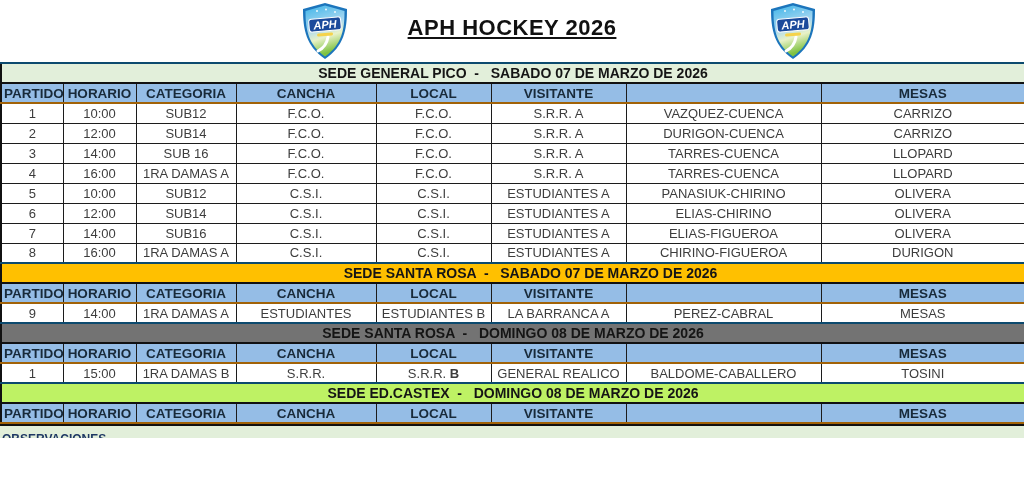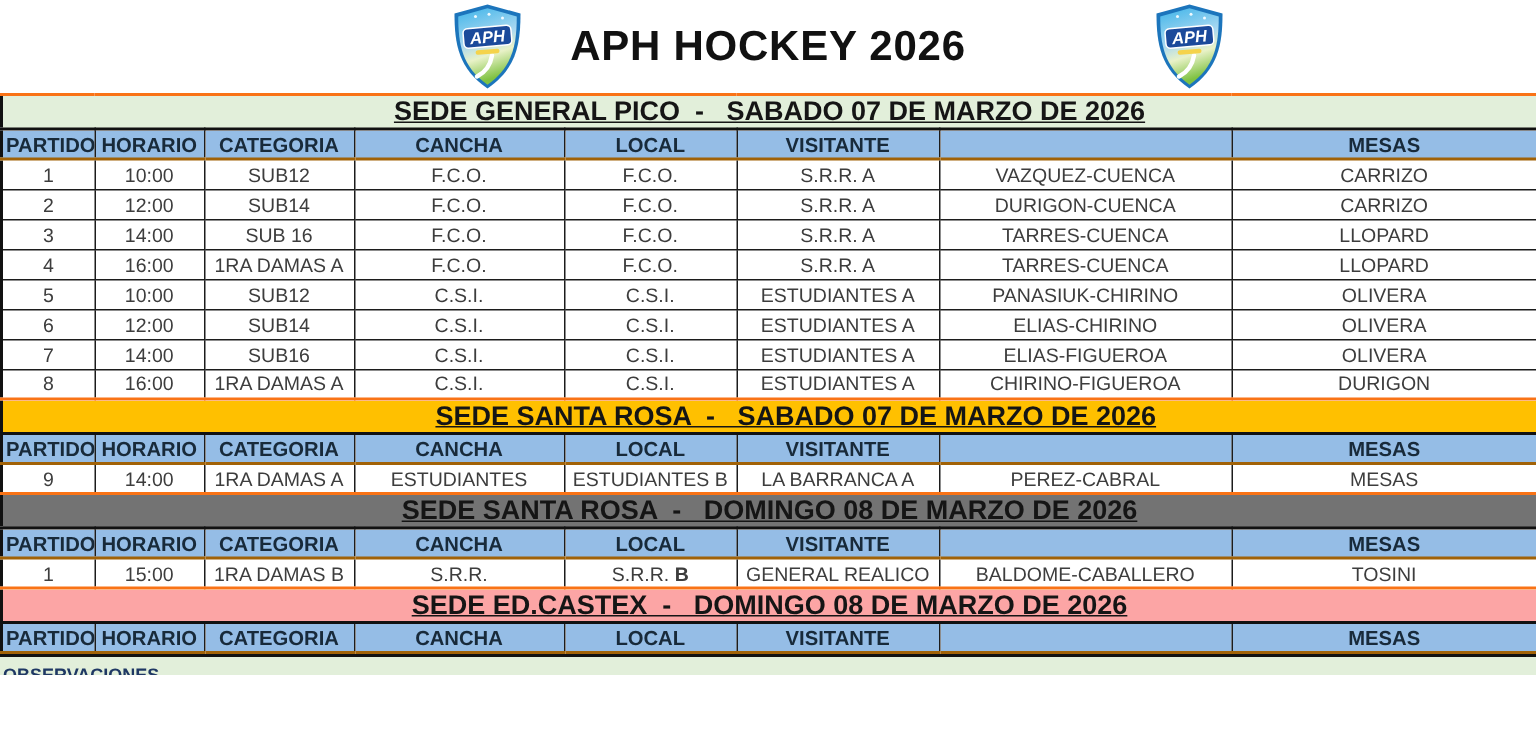--- a/index.html
+++ b/index.html
@@ -3,34 +3,34 @@
 <meta charset="utf-8">
 <style>
   * { box-sizing: border-box; }
   html,body { margin:0; padding:0; background:#fff; }
   body { width:1024px; height:492px; overflow:hidden; font-family:"Liberation Sans",sans-serif; }
   .page { position:relative; width:1024px; height:492px; background:#fff; }
 
   
   .top-header { position:relative; height:62px; background:#fff; }
   .main-title { position:absolute; left:0; right:0; top:15px; text-align:center;
-    font-size:28px; font-weight:bold; color:#111; letter-spacing:.5px; }
+    font-size:22px; font-weight:bold; color:#111; text-decoration:underline; letter-spacing:.5px; }
   .logo { position:absolute; top:2px; }
   .logo-left { left:299px; }
   .logo-right { left:767px; }
 
   
   table.sched { border-collapse:collapse; width:1024px; table-layout:fixed; border-top:2px solid #111;
     border-left:2px solid #111; border-right:2px solid #111; }
   td { border:1px solid #1c1c1c; height:20px; padding:0 2px; text-align:center;
     font-size:13px; color:#3d3d3d; overflow:hidden; white-space:nowrap; }
   tr.colhdr td { background:#95BDE6; font-weight:bold; color:#182a3a; font-size:13.5px;
     border-top:2px solid #111; border-bottom:2px solid #a16207; }
-  td.section { font-weight:bold; color:#151515; font-size:18px; white-space:pre;
-    border-top:2px solid #f97316; border-bottom:2px solid #111;text-decoration:underline; }
+  td.section { font-weight:bold; color:#151515; font-size:14px; white-space:pre;
+    border-top:2px solid #0c4a6e; border-bottom:2px solid #111; }
   td.selected-cell { position:relative; box-shadow: inset 0 0 0 2px #1E7145; }
   .fill-handle { position:absolute; right:-3px; bottom:-3px; width:6px; height:6px;
     background:#1E7145; border:1px solid #fff; z-index:3; }
 
   
   .footer-strip { width:1024px; height:14px; background:#E2EFDA; border-top:2px solid #111;
     padding:3px 2px 0 2px; overflow:hidden; }
   .footer-strip span { font-size:12px; font-weight:bold; color:#1F3864; }
 </style>
 </head>
@@ -233,21 +233,21 @@
           <td>1</td>
           <td>15:00</td>
           <td>1RA DAMAS B</td>
           <td>S.R.R.</td>
           <td><span>S.R.R.</span> <b>B</b></td>
           <td>GENERAL REALICO</td>
           <td>BALDOME-CABALLERO</td>
           <td>TOSINI</td>
         </tr>
         <tr>
-          <td colspan="8" class="section" style="background: #fca5a5;">SEDE ED.CASTEX  -   DOMINGO 08 DE MARZO DE 2026</td>
+          <td colspan="8" class="section" style="background: #bef264;">SEDE ED.CASTEX  -   DOMINGO 08 DE MARZO DE 2026</td>
         </tr>
         <tr class="colhdr">
           <td>PARTIDO</td>
           <td>HORARIO</td>
           <td>CATEGORIA</td>
           <td>CANCHA</td>
           <td>LOCAL</td>
           <td>VISITANTE</td>
           <td></td>
           <td>MESAS</td>

